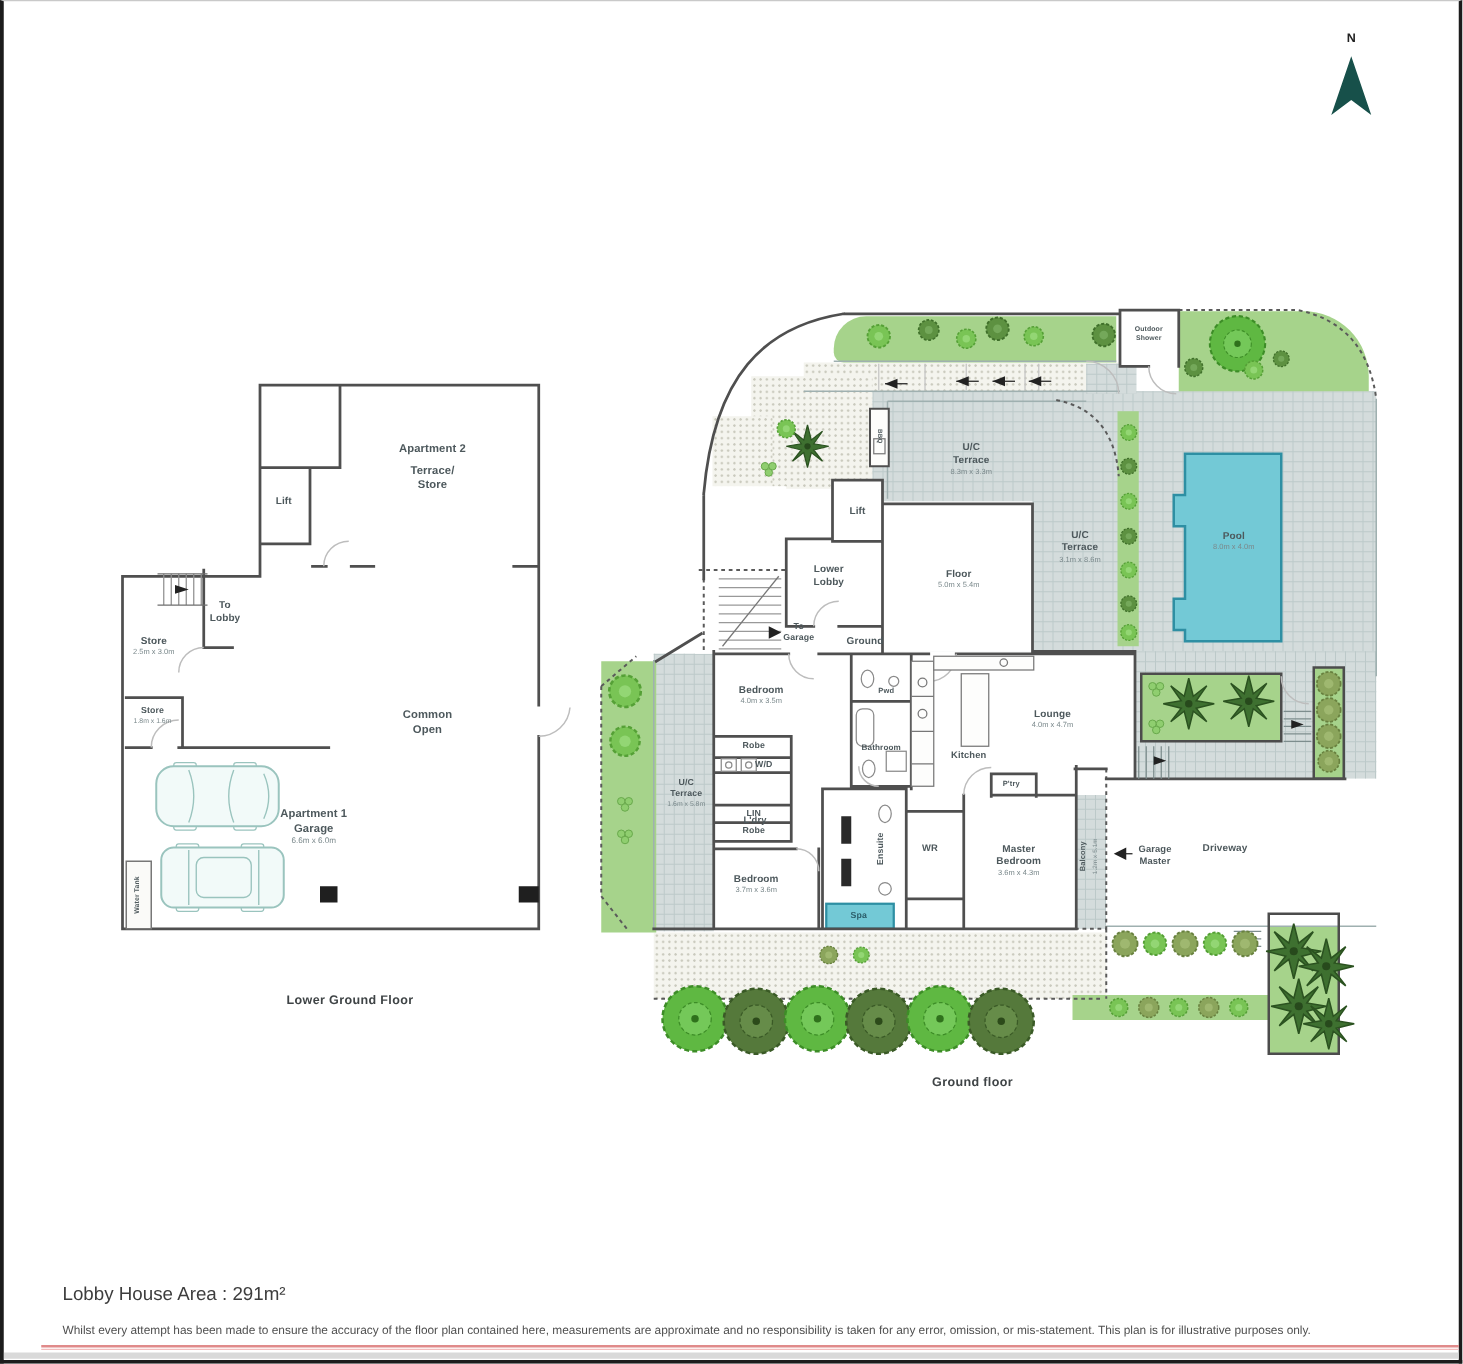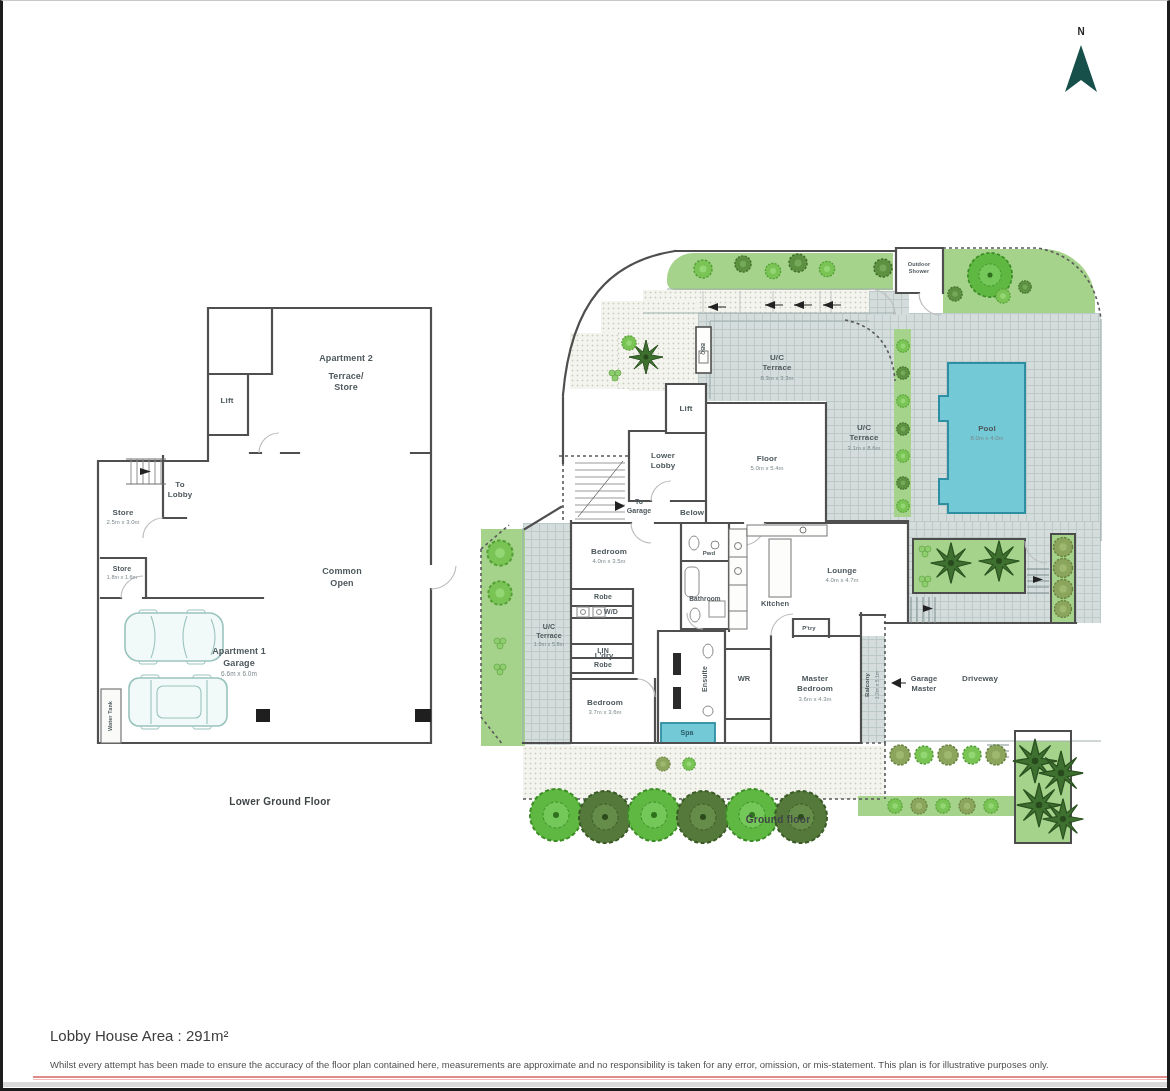--- a/index.html
+++ b/index.html
@@ -327,21 +327,21 @@
       <span class="dim">2.5m x 3.0m</span>
     </div>
   <div class="lbl fs7" style="left:119px;top:572px">
       <span>Store</span>
       <span class="dim fs55">1.8m x 1.6m</span>
     </div>
   <div class="lbl fs9" style="left:339px;top:577px">
       <span>Common</span>
       <span>Open</span>
     </div>
-  <div class="lbl fs9" style="left:236px;top:661px">
+  <div class="lbl fs9" style="left:248px;top:661px">
       <span>Apartment 1</span>
       <span>Garage</span>
       <span class="dim fs65">6.6m x 6.0m</span>
     </div>
   <div class="lbl rotL fs55" style="left:108px;top:715px">
       <span>Water Tank</span>
     </div>
   <div class="lbl cap" style="left:277px;top:800px">
       <span>Lower Ground Floor</span>
     </div>
@@ -381,21 +381,21 @@
     </div>
   <div class="lbl" style="left:764px;top:463px">
       <span>Floor</span>
       <span class="dim">5.0m x 5.4m</span>
     </div>
   <div class="lbl fs7" style="left:636px;top:505px">
       <span>To</span>
       <span>Garage</span>
     </div>
   <div class="lbl" style="left:689px;top:512px">
-      <span>Below</span>
+      <span>Ground</span>
     </div>
   <div class="lbl" style="left:606px;top:556px">
       <span>Bedroom</span>
       <span class="dim">4.0m x 3.5m</span>
     </div>
   <div class="lbl fs7" style="left:600px;top:596px">
       <span>Robe</span>
     </div>
   <div class="lbl fs7" style="left:608px;top:611px">
       <span>W/D</span>
@@ -449,21 +449,21 @@
   <div class="lbl rotL fs5" style="left:874px;top:684px;font-weight:400;color:#7b898c">
       <span>1.2m x 5.1m</span>
     </div>
   <div class="lbl fs75" style="left:921px;top:683px">
       <span>Garage</span>
       <span>Master</span>
     </div>
   <div class="lbl" style="left:977px;top:678px">
       <span>Driveway</span>
     </div>
-  <div class="lbl cap" style="left:775px;top:818px">
+  <div class="lbl cap" style="left:775px;top:865px">
       <span>Ground floor</span>
     </div>
 
   <div class="north-n" style="left:1078px;top:30px"><span>N</span></div>
 
   <div class="area-line"><span>Lobby House Area : 291m²</span></div>
   <div class="disclaimer"><span>Whilst every attempt has been made to ensure the accuracy of the floor plan contained here, measurements are approximate and no responsibility is taken for any error, omission, or mis-statement. This plan is for illustrative purposes only.</span></div>
   <div class="redline" style="top:1075px;height:2px;background:#e08a8a"></div>
   <div class="redline" style="top:1078px;height:1px;background:#f2bcbc"></div>
   <div class="greyband"></div>

